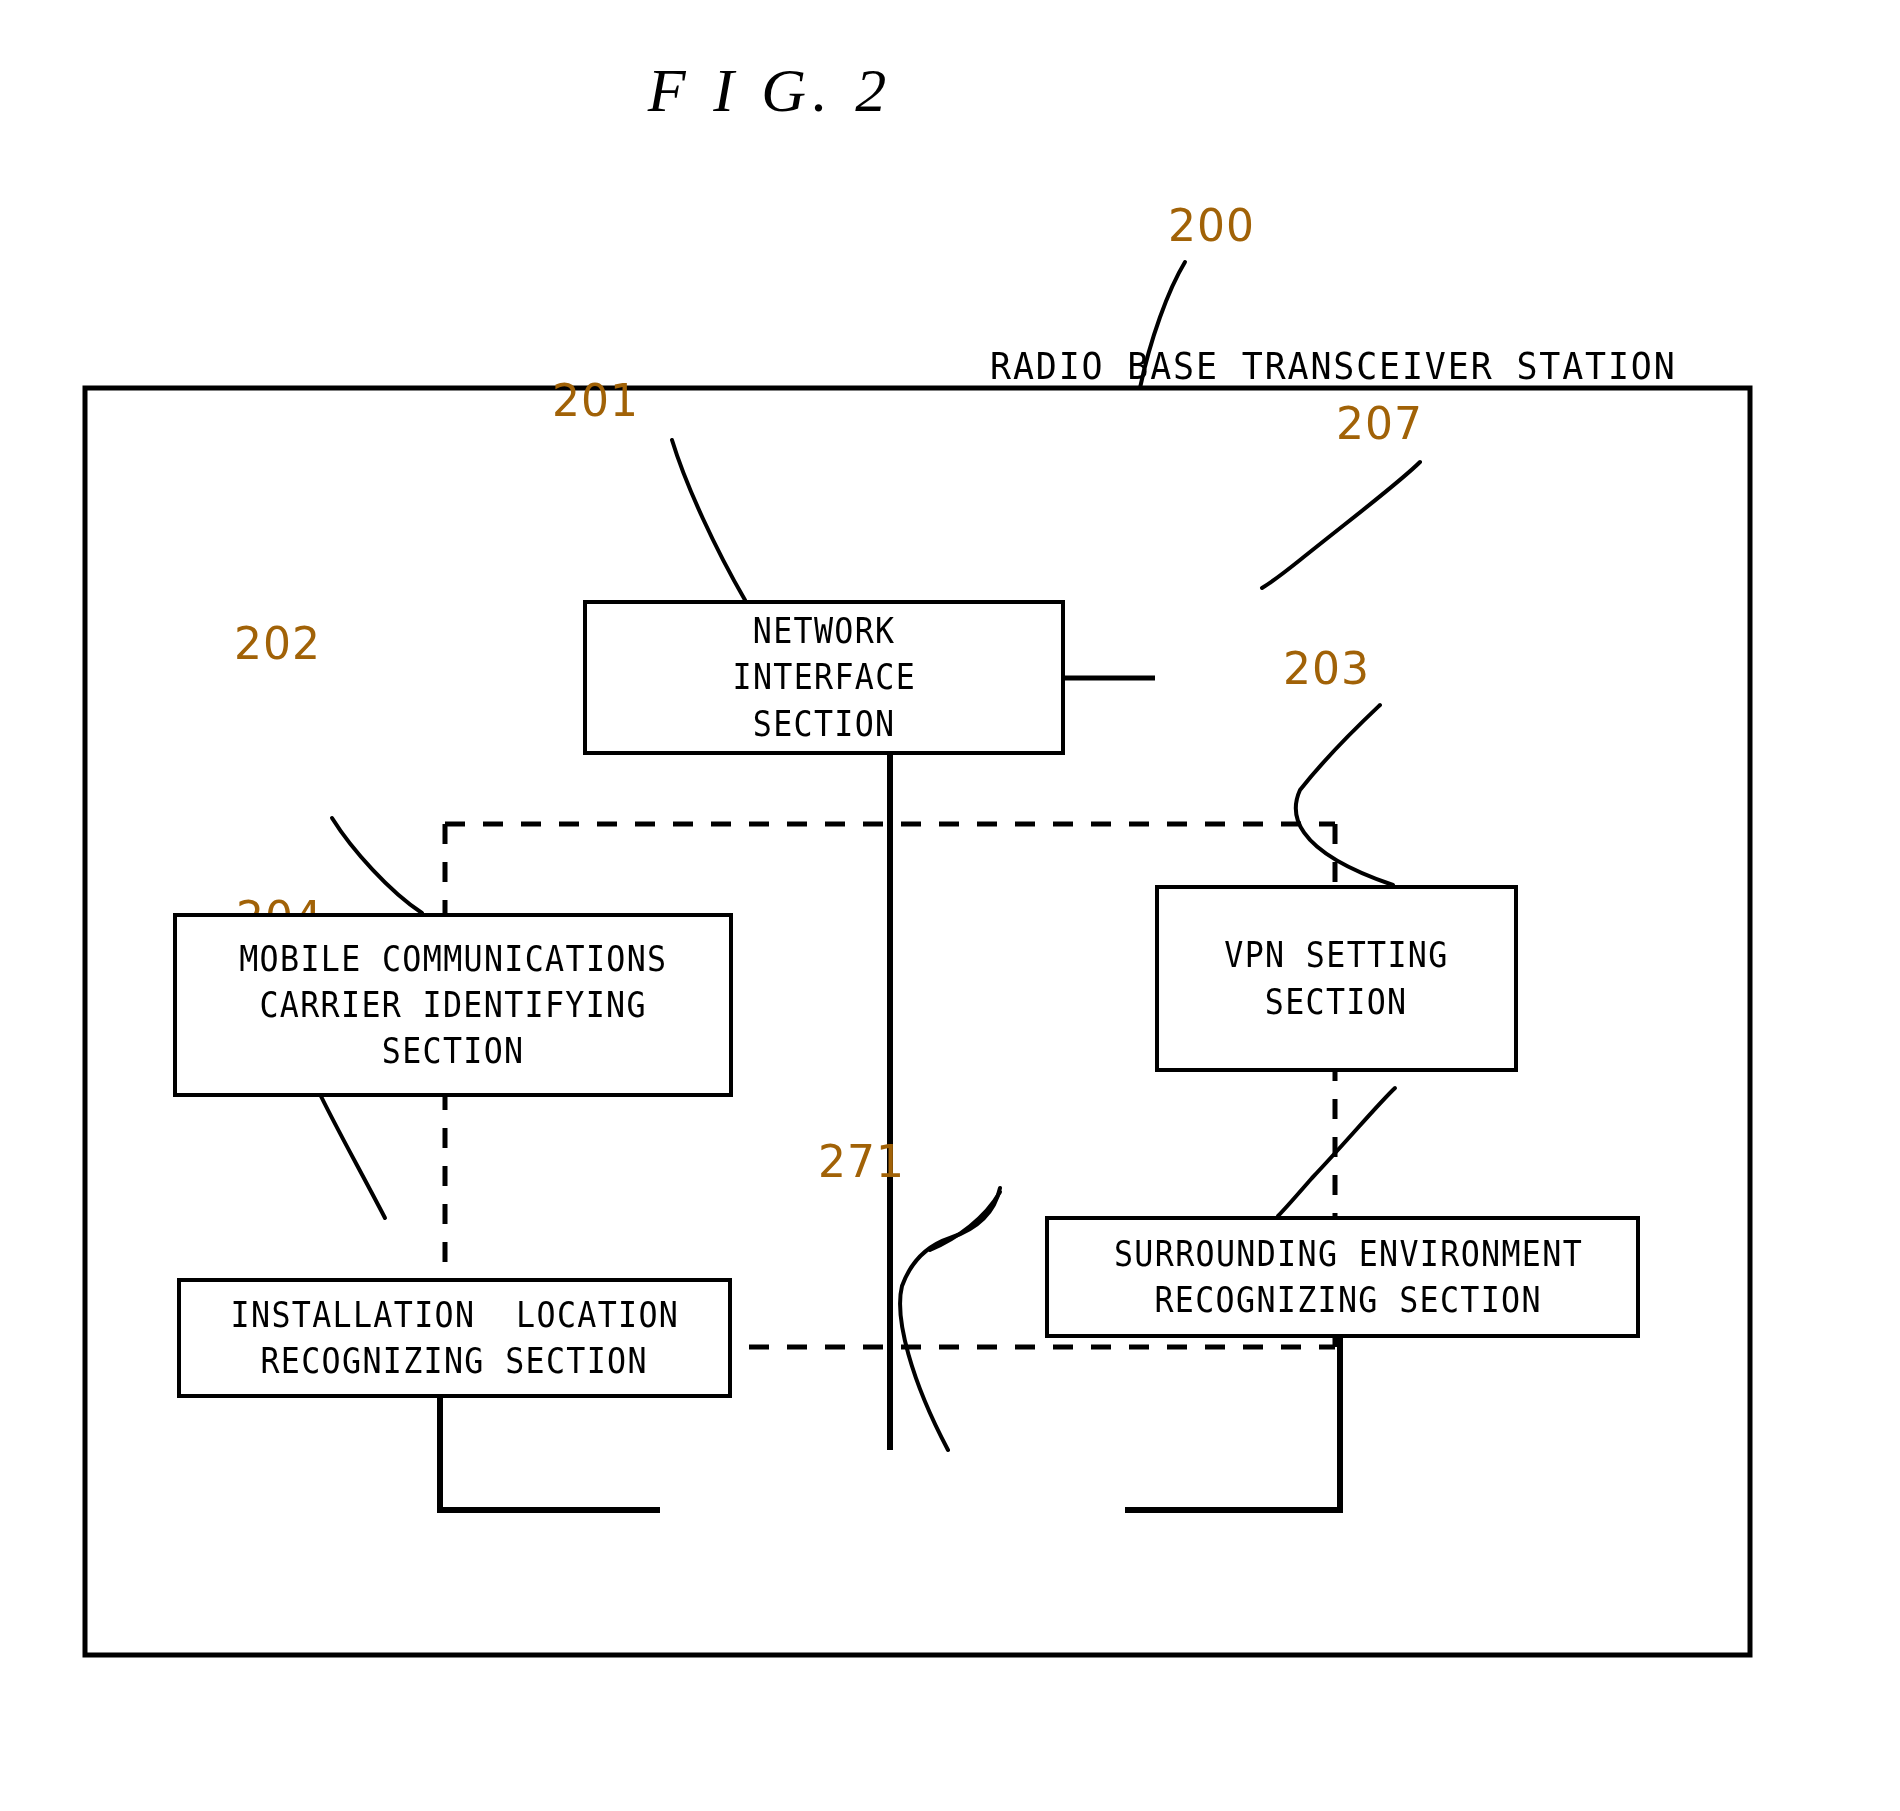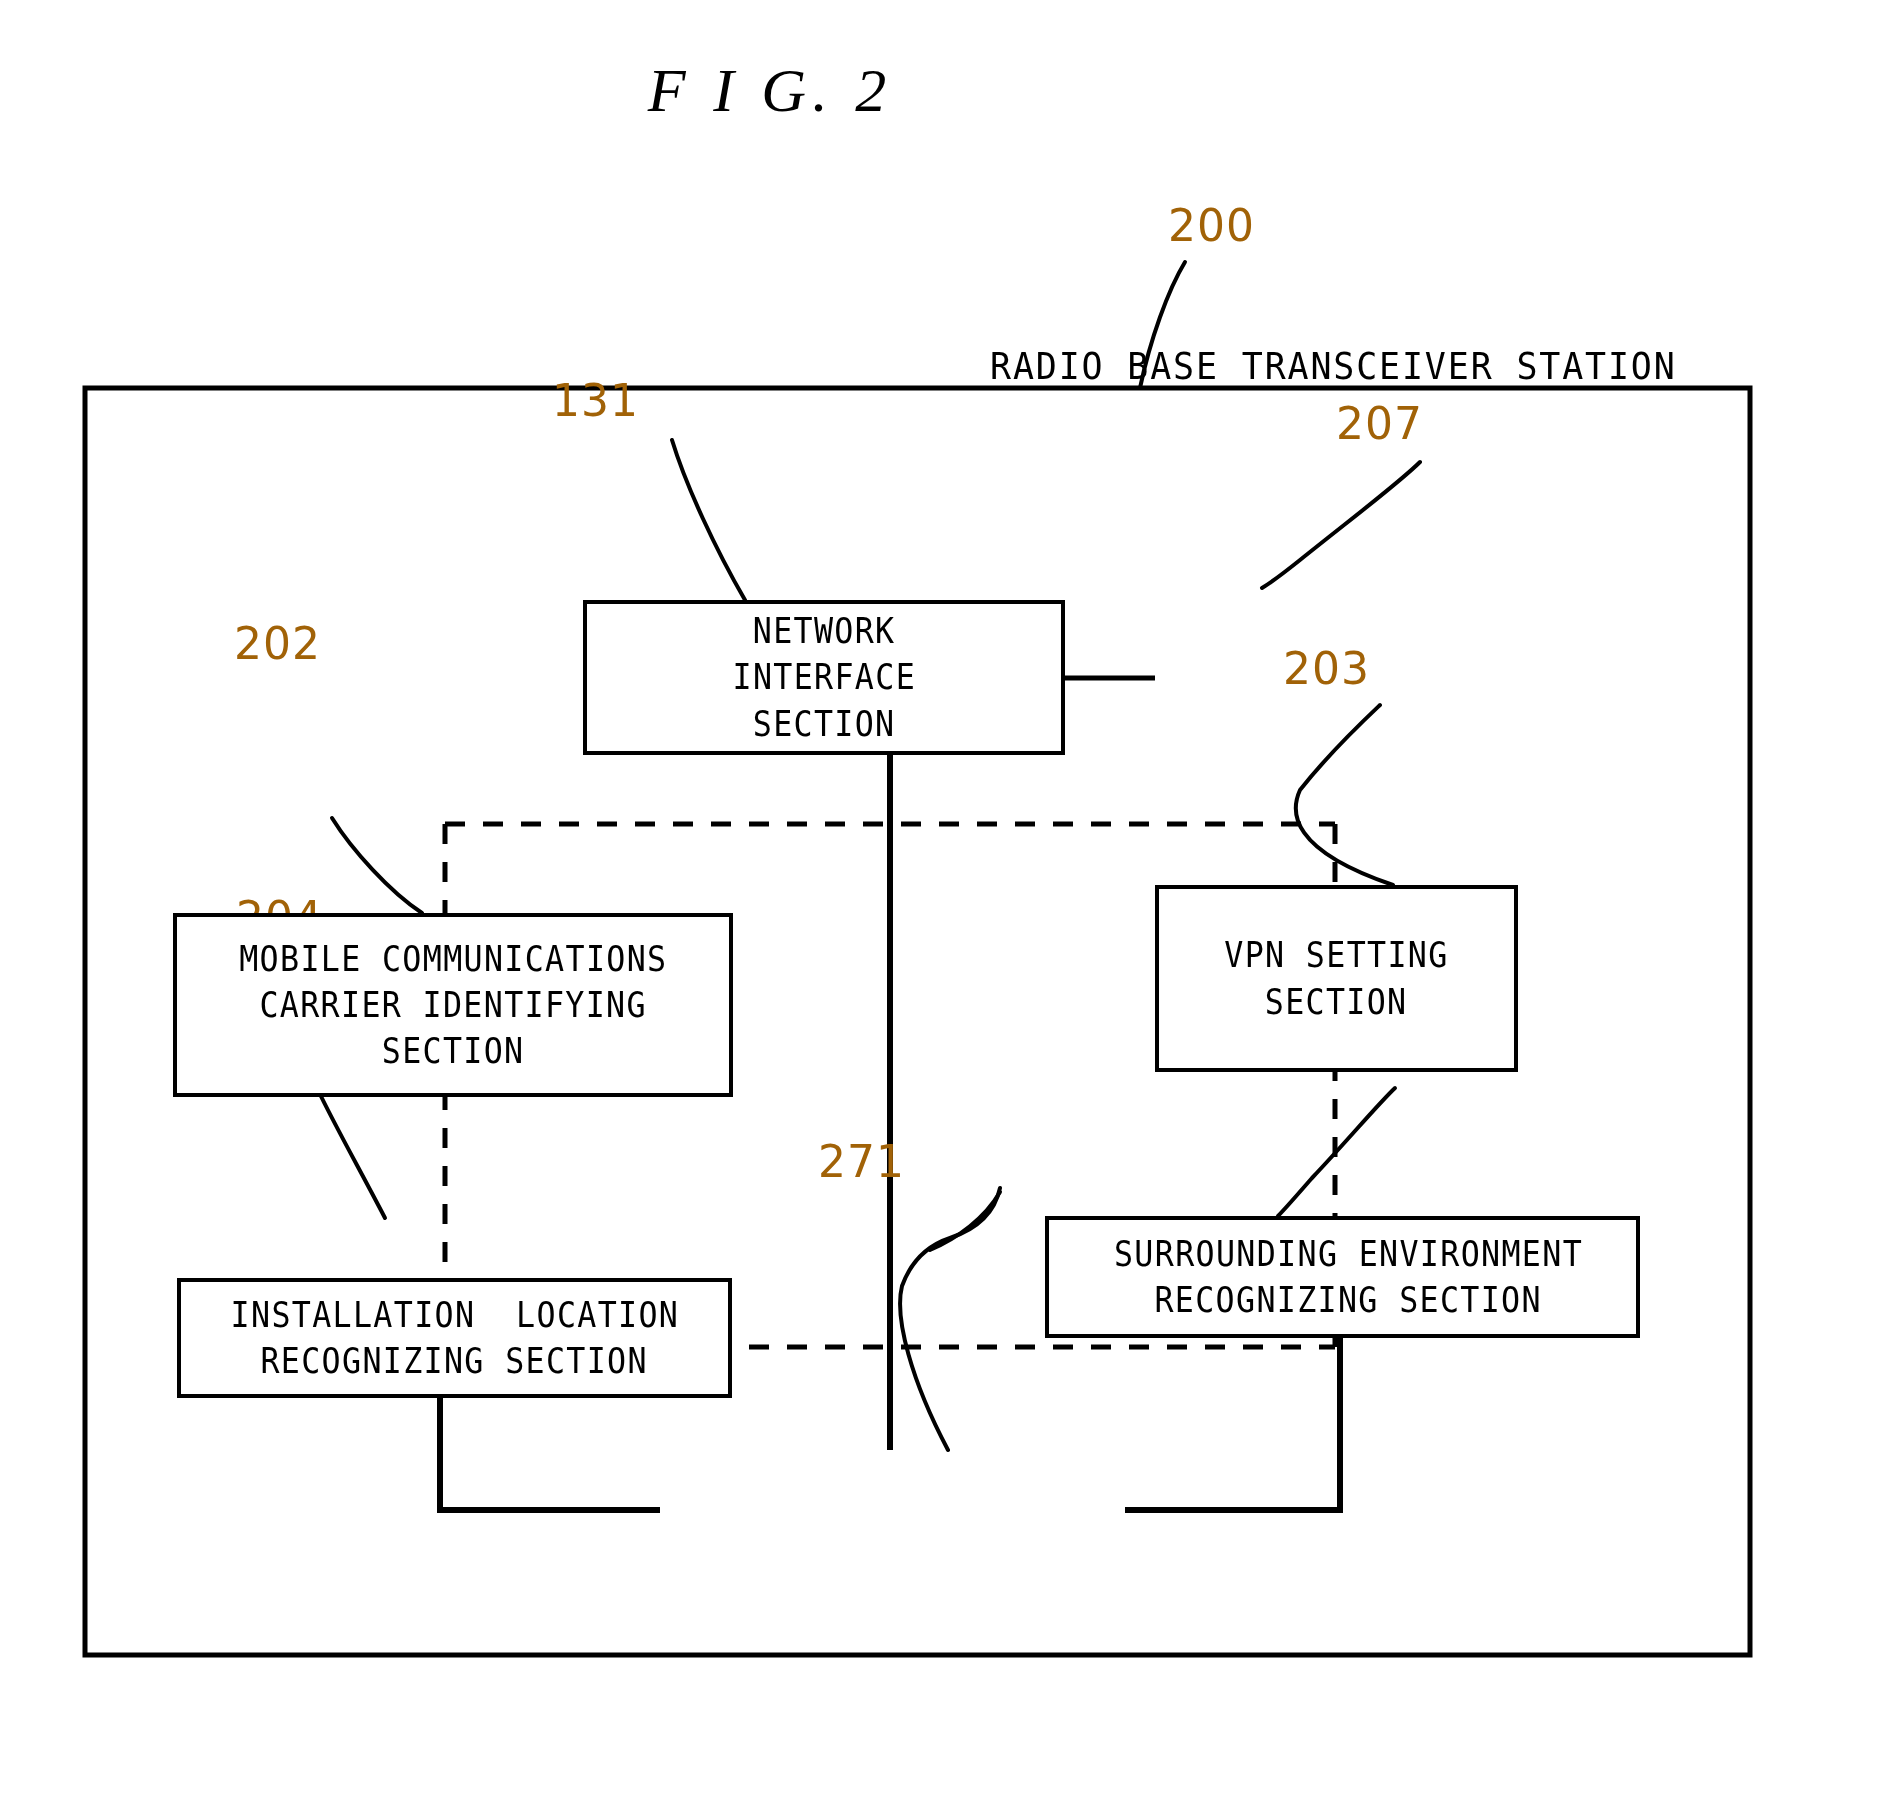--- a/index.html
+++ b/index.html
@@ -159,21 +159,21 @@
 
     <path d="M 1000 1190 C 993 1218 970 1232 946 1240 C 922 1248 906 1268 900 1292 C 894 1330 920 1400 956 1450" fill="none" stroke="#000" stroke-width="0"></path>
     <path d="M 997 1191 C 990 1220 962 1236 936 1248 C 916 1258 906 1282 910 1312 C 918 1364 940 1414 958 1450" fill="none" stroke="#000" stroke-width="0"></path>
     <path d="M 997 1191 C 989 1220 961 1236 936 1249 C 917 1259 908 1283 912 1313" fill="none" stroke="#000" stroke-width="0"></path>
     <path d="M 1000 1188 C 994 1216 974 1230 950 1238 C 926 1246 910 1264 902 1286 C 894 1318 912 1382 948 1450" fill="none" stroke="#000" stroke-width="4" stroke-linecap="round"></path>
   </svg>
 
   <div id="station-title">RADIO BASE TRANSCEIVER STATION</div>
 
   <div class="ref" id="ref-200">200</div>
-  <div class="ref" id="ref-201">131</div>
+  <div class="ref" id="ref-201">201</div>
   <div class="ref" id="ref-207">207</div>
   <div class="ref" id="ref-202">202</div>
   <div class="ref" id="ref-203">203</div>
   <div class="ref" id="ref-204">204</div>
   <div class="ref" id="ref-205">205</div>
   <div class="ref" id="ref-206">271</div>
 
   <div class="box" id="box-201">
     <div class="line">NETWORK</div>
     <div class="line">INTERFACE</div>

